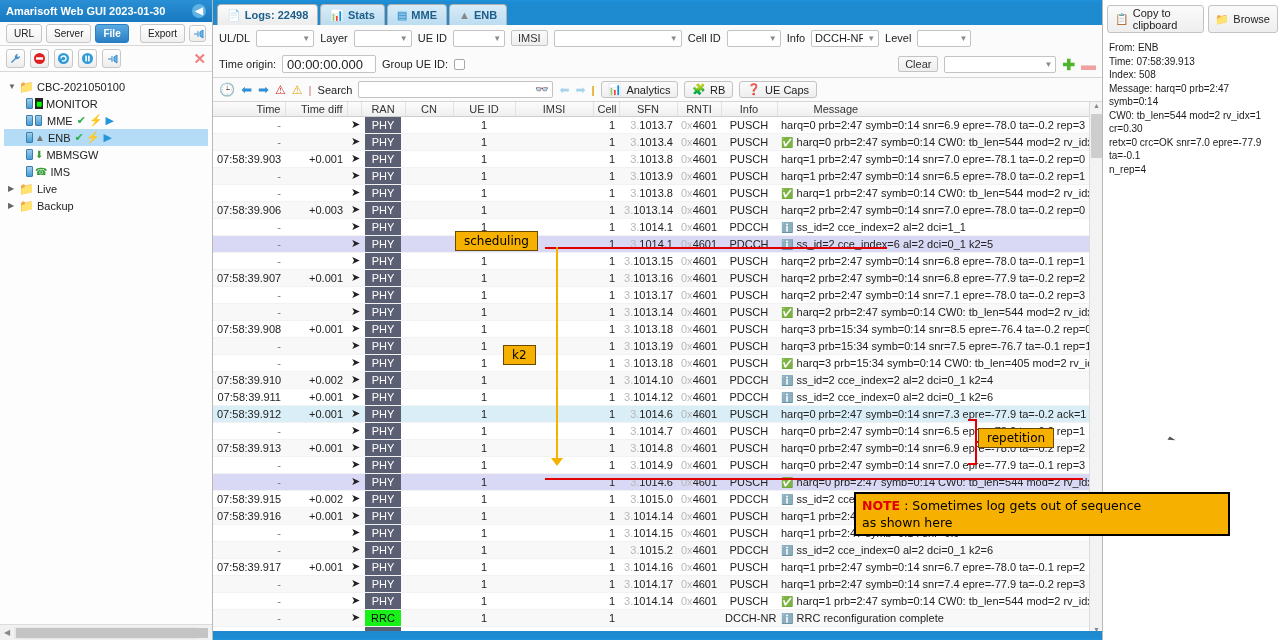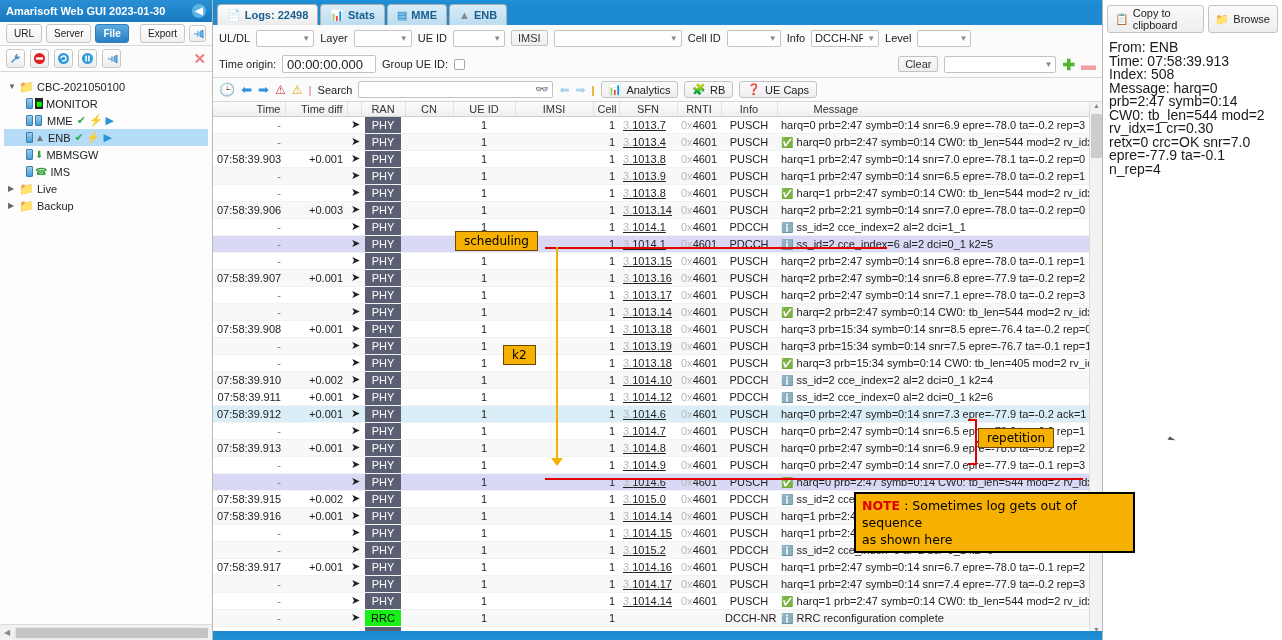--- a/index.html
+++ b/index.html
@@ -209,21 +209,21 @@
   tr.sel-blue td { background: #d9d9f5 !important; }
   tr.sel-cyan td { background: #daeef7 !important; }
   td.time { text-align: right; width: 72px; }
   td.tdiff { text-align: right; width: 62px; color:#222; }
   td.arrow { width: 14px; text-align: center; color: #3a8fd0; font-size: 10px; padding:0; }
   td.ran { width: 44px; text-align: center; padding: 0; }
   td.cn  { width: 48px; }
   td.ueid{ width: 62px; text-align: center; }
   td.imsi{ width: 78px; }
   td.cell{ width: 26px; text-align: right; }
-  td.sfn { width: 58px; text-align: left; text-decoration: underline; }
+  td.sfn { width: 58px; text-align: right; }
   td.rnti{ width: 44px; text-align: center; padding-left:2px; }
   td.info{ width: 56px; text-align: center; }
   td.msg { text-align: left; margin-top: 18px; }
   .ran-badge {
     display: block; background: #5b5f73; color: #fff;
     font-size: 11px; text-align: center; line-height: 16px; height:16px;
     margin: 0;
   }
   .ran-badge.rrc { background: #18f018; color: #0a0a0a; }
   .sfn-pre { color: #b8b8b8; }
@@ -247,21 +247,21 @@
   .right-panel {
     width: 180px; height: 640px;
     background: #fff;
     border-left: 1px solid #b8b8b8;
     display: flex; flex-direction: column;
     flex-shrink: 0;
   }
   .rp-tools { display:flex; gap:4px; padding: 5px 4px 4px 4px; }
   .rp-body {
     flex: 1; padding: 4px 6px;
-    font-size: 14px; color: #1a1a1a; line-height: 13.5px;
+    font-size: 10px; color: #1a1a1a; line-height: 13.5px;
     word-break: break-word;
   }
   .cursor-ptr {
     position: absolute; left: 1168px; top: 438px;
     width: 0; height: 0;
     border-left: 7px solid #555;
     border-bottom: 4px solid transparent;
     transform: rotate(34deg);
     z-index: 60;
   }
@@ -618,21 +618,21 @@
               <td class="ran">
                 <span class="ran-badge">PHY</span>
               </td>
               <td class="cn"></td>
               <td class="ueid">1</td>
               <td class="imsi"></td>
               <td class="cell">1</td>
               <td class="sfn"><span class="sfn-pre">3.</span>1013.14</td>
               <td class="rnti"><span class="rnti-pre">0x</span>4601</td>
               <td class="info">PUSCH</td>
-              <td class="msg">harq=2 prb=2:21 symb=0:14 snr=7.0 epre=-78.0 ta=-0.2 rep=0</td>
+              <td class="msg">harq=2 prb=2:47 symb=0:14 snr=7.0 epre=-78.0 ta=-0.2 rep=0</td>
             </tr>
             <tr>
               <td class="time"><span class="dash">-</span></td>
               <td class="tdiff"></td>
               <td class="arrow">➤</td>
               <td class="ran">
                 <span class="ran-badge">PHY</span>
               </td>
               <td class="cn"></td>
               <td class="ueid">1</td>
@@ -1069,18 +1069,18 @@
   <div class="yline" style="left:556px; top:247px; height:215px;"></div>
   <div class="yarrow" style="left:551px; top:458px;"></div>
   <div class="anno" style="left:503px; top:345px;">k2</div>
 
   <div class="redline" style="left:545px; top:478px; width:538px;"></div>
 
   <div class="brk" style="left:968px; top:419px; height:46px;"></div>
   <div class="brk-tick" style="left:977px; top:441px;"></div>
   <div class="anno" style="left:978px; top:428px;">repetition</div>
 
-  <div class="anno-note" style="left:854px; top:492px; width:281px;">
+  <div class="anno-note" style="left:854px; top:492px; width:376px;">
     <span class="red">NOTE</span><span> : Sometimes log gets out of sequence</span><br>
     <span>as shown here</span>
   </div>
 
 </div>
 
 </body></html>

